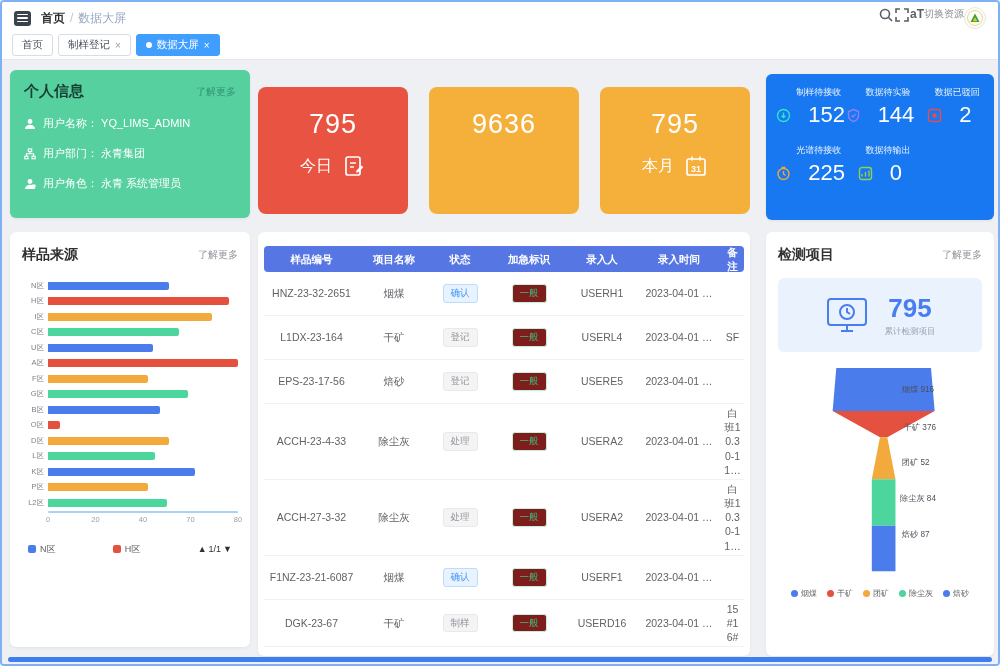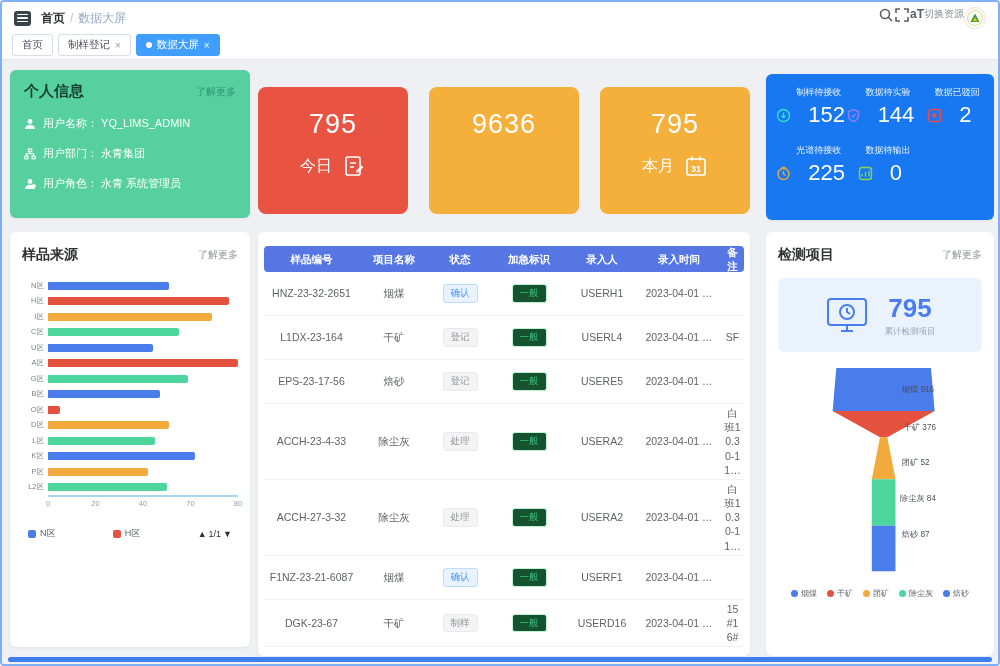--- a/index.html
+++ b/index.html
@@ -82,21 +82,21 @@
   
   .tablecard { left:256px; top:172px; width:492px; height:424px; overflow:hidden; padding:14px 6px 0; }
   .tbl-header { display:flex; background:#5677e3; border-radius:4px; height:26px; align-items:center; }
   .tbl-header .cell { color:#fff; font-size:10.5px; font-weight:bold; }
   .tbl-row { display:flex; align-items:center; min-height:44px; border-bottom:1px solid #f0f2f5; }
   .cell { text-align:center; font-size:10.5px; color:#606266; padding:2px 3px; word-break:break-all; line-height:1.35; }
   .c1{width:95px;} .c2{width:70px;} .c3{width:62px;} .c4{width:76px;} .c5{width:70px;} .c6{width:84px;} .c7{flex:1;}
   .badge { display:inline-block; font-size:9.5px; padding:2px 7px; border-radius:3px; border:1px solid transparent; white-space:nowrap; }
   .badge.blue { color:#4596f7; background:#e8f3ff; border-color:#bcdcfc; }
   .badge.gray { color:#909399; background:#f4f4f5; border-color:#e9e9eb; }
-  .badge.green { color:#3dbd7d; background:#14532d; border-color:#c2f1da; }
+  .badge.green { color:#3dbd7d; background:#7f1d1d; border-color:#c2f1da; }
 
   
   .detect { left:764px; top:172px; width:228px; height:424px; padding:14px 12px 8px; }
   .d-info { margin-top:14px; background:#e9f2fd; border-radius:6px; height:74px; display:flex; align-items:center; justify-content:center; gap:16px; }
   .d-info svg { width:44px; height:40px; }
   .d-num { font-size:26px; font-weight:bold; color:#4a7df0; text-align:center; }
   .d-cap { font-size:8.5px; color:#9aa5b5; text-align:center; margin-top:2px; }
   .funnel-wrap { margin-top:6px; display:flex; justify-content:center; }
   .f-legend { display:flex; justify-content:center; gap:10px; margin-top:4px; flex-wrap:nowrap; }
   .f-legend .item { display:flex; align-items:center; gap:3px; font-size:8px; color:#606266; white-space:nowrap; }
@@ -325,20 +325,26 @@
               <div class="bar" style="width: 55%; background: rgb(74, 124, 236);"></div>
             </div>
           </div>
           <div class="bar-row">
             <span class="bar-label">A区</span>
             <div class="bar-track">
               <div class="bar" style="width: 100%; background: rgb(229, 81, 63);"></div>
             </div>
           </div>
           <div class="bar-row">
+            <span class="bar-label">F区</span>
+            <div class="bar-track">
+              <div class="bar" style="width: 52.5%; background: rgb(243, 170, 60);"></div>
+            </div>
+          </div>
+          <div class="bar-row">
             <span class="bar-label">G区</span>
             <div class="bar-track">
               <div class="bar" style="width: 73.75%; background: rgb(76, 214, 158);"></div>
             </div>
           </div>
           <div class="bar-row">
             <span class="bar-label">B区</span>
             <div class="bar-track">
               <div class="bar" style="width: 58.75%; background: rgb(74, 124, 236);"></div>
             </div>

